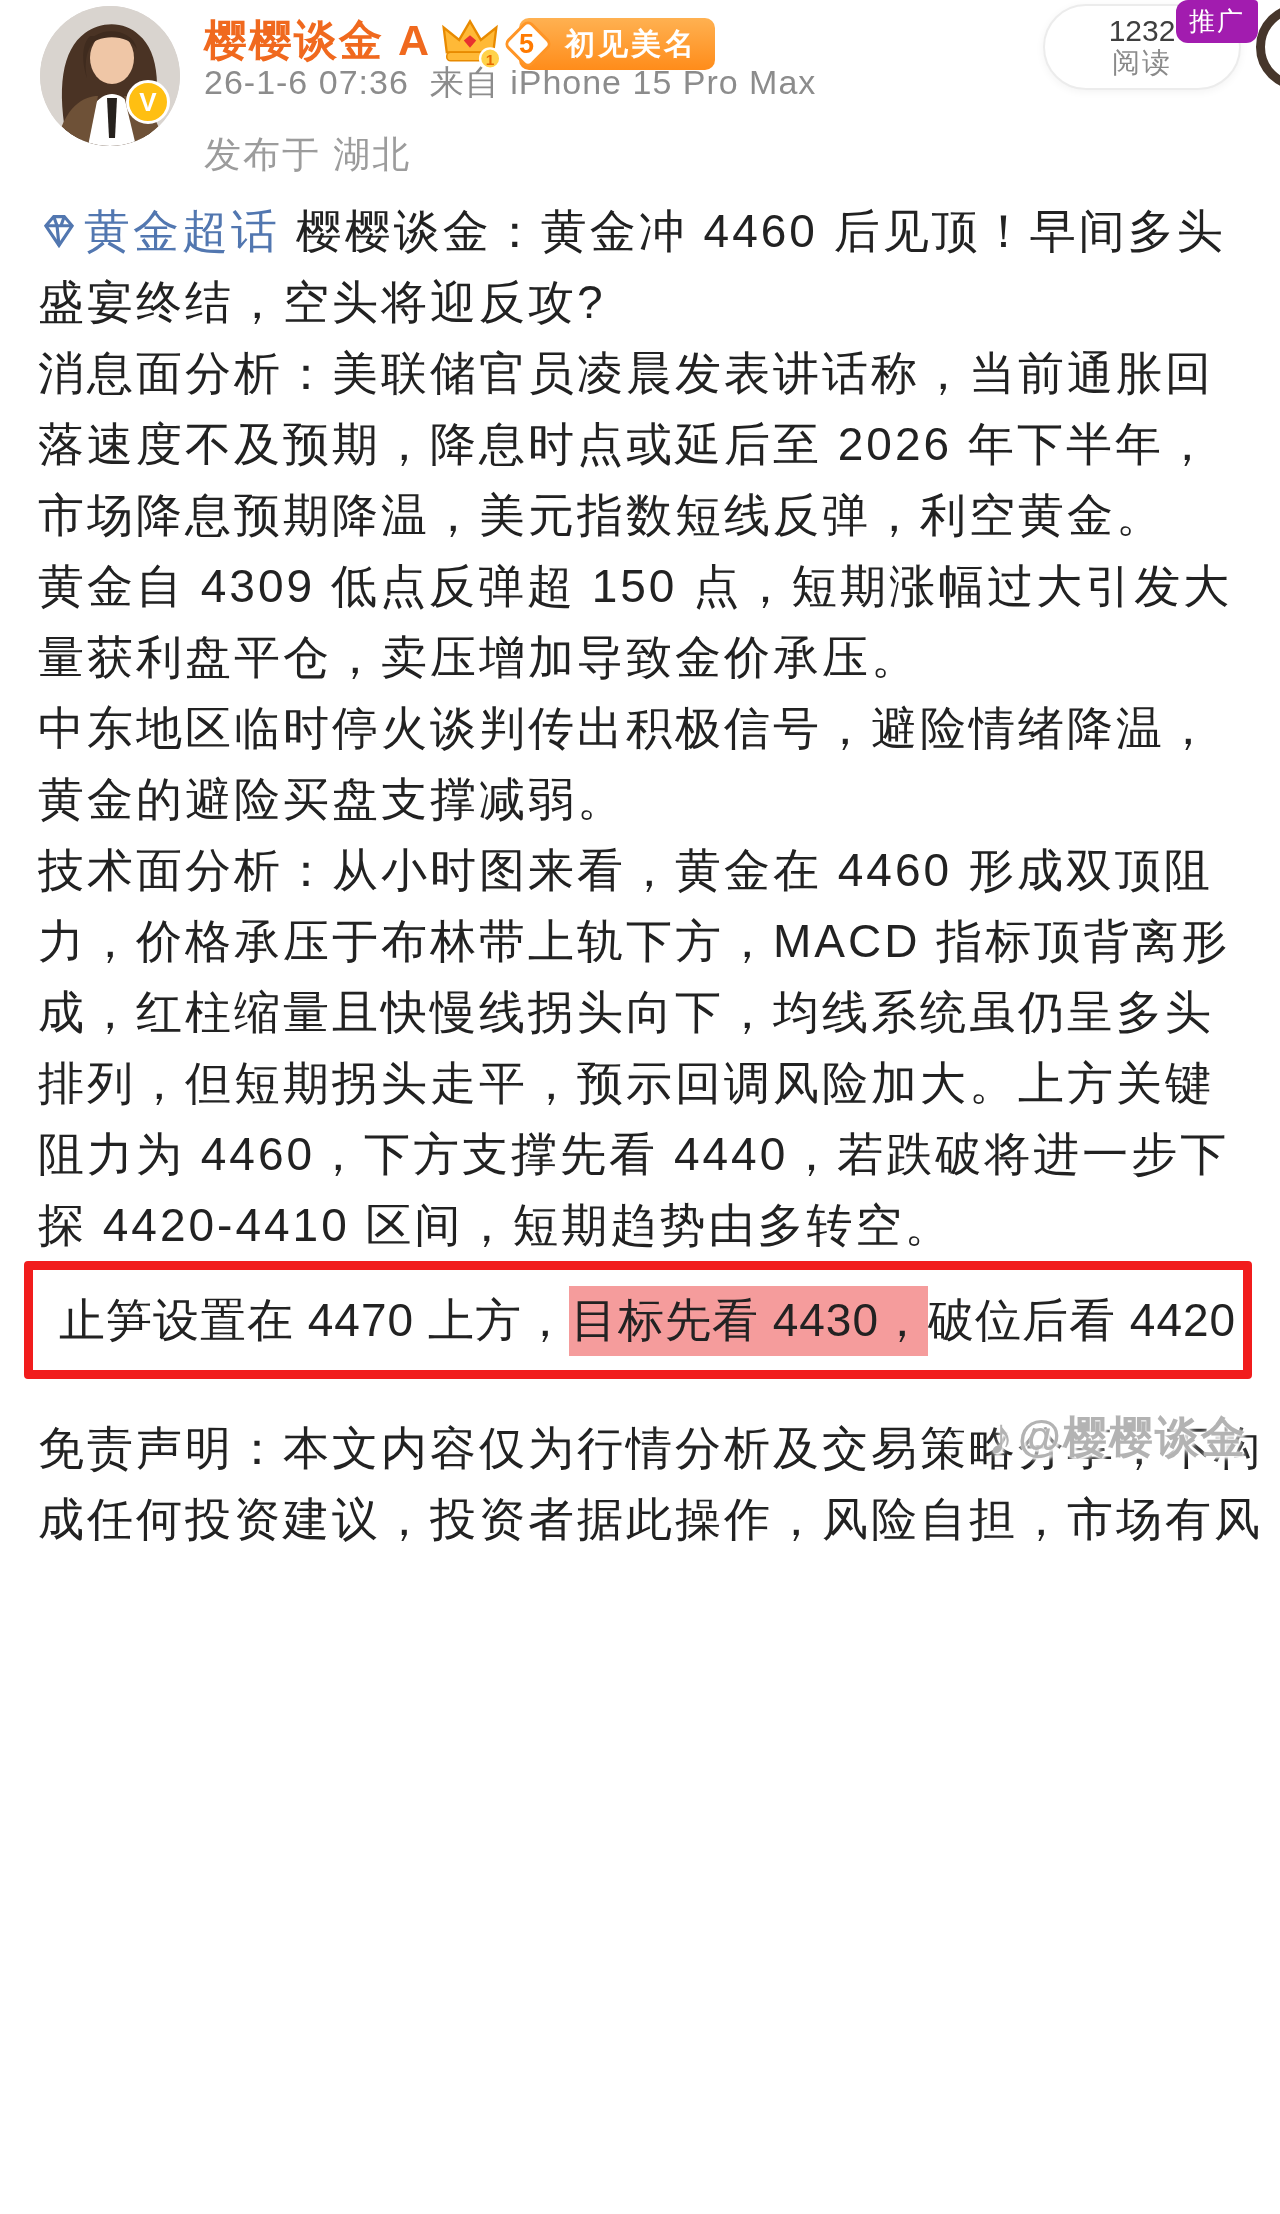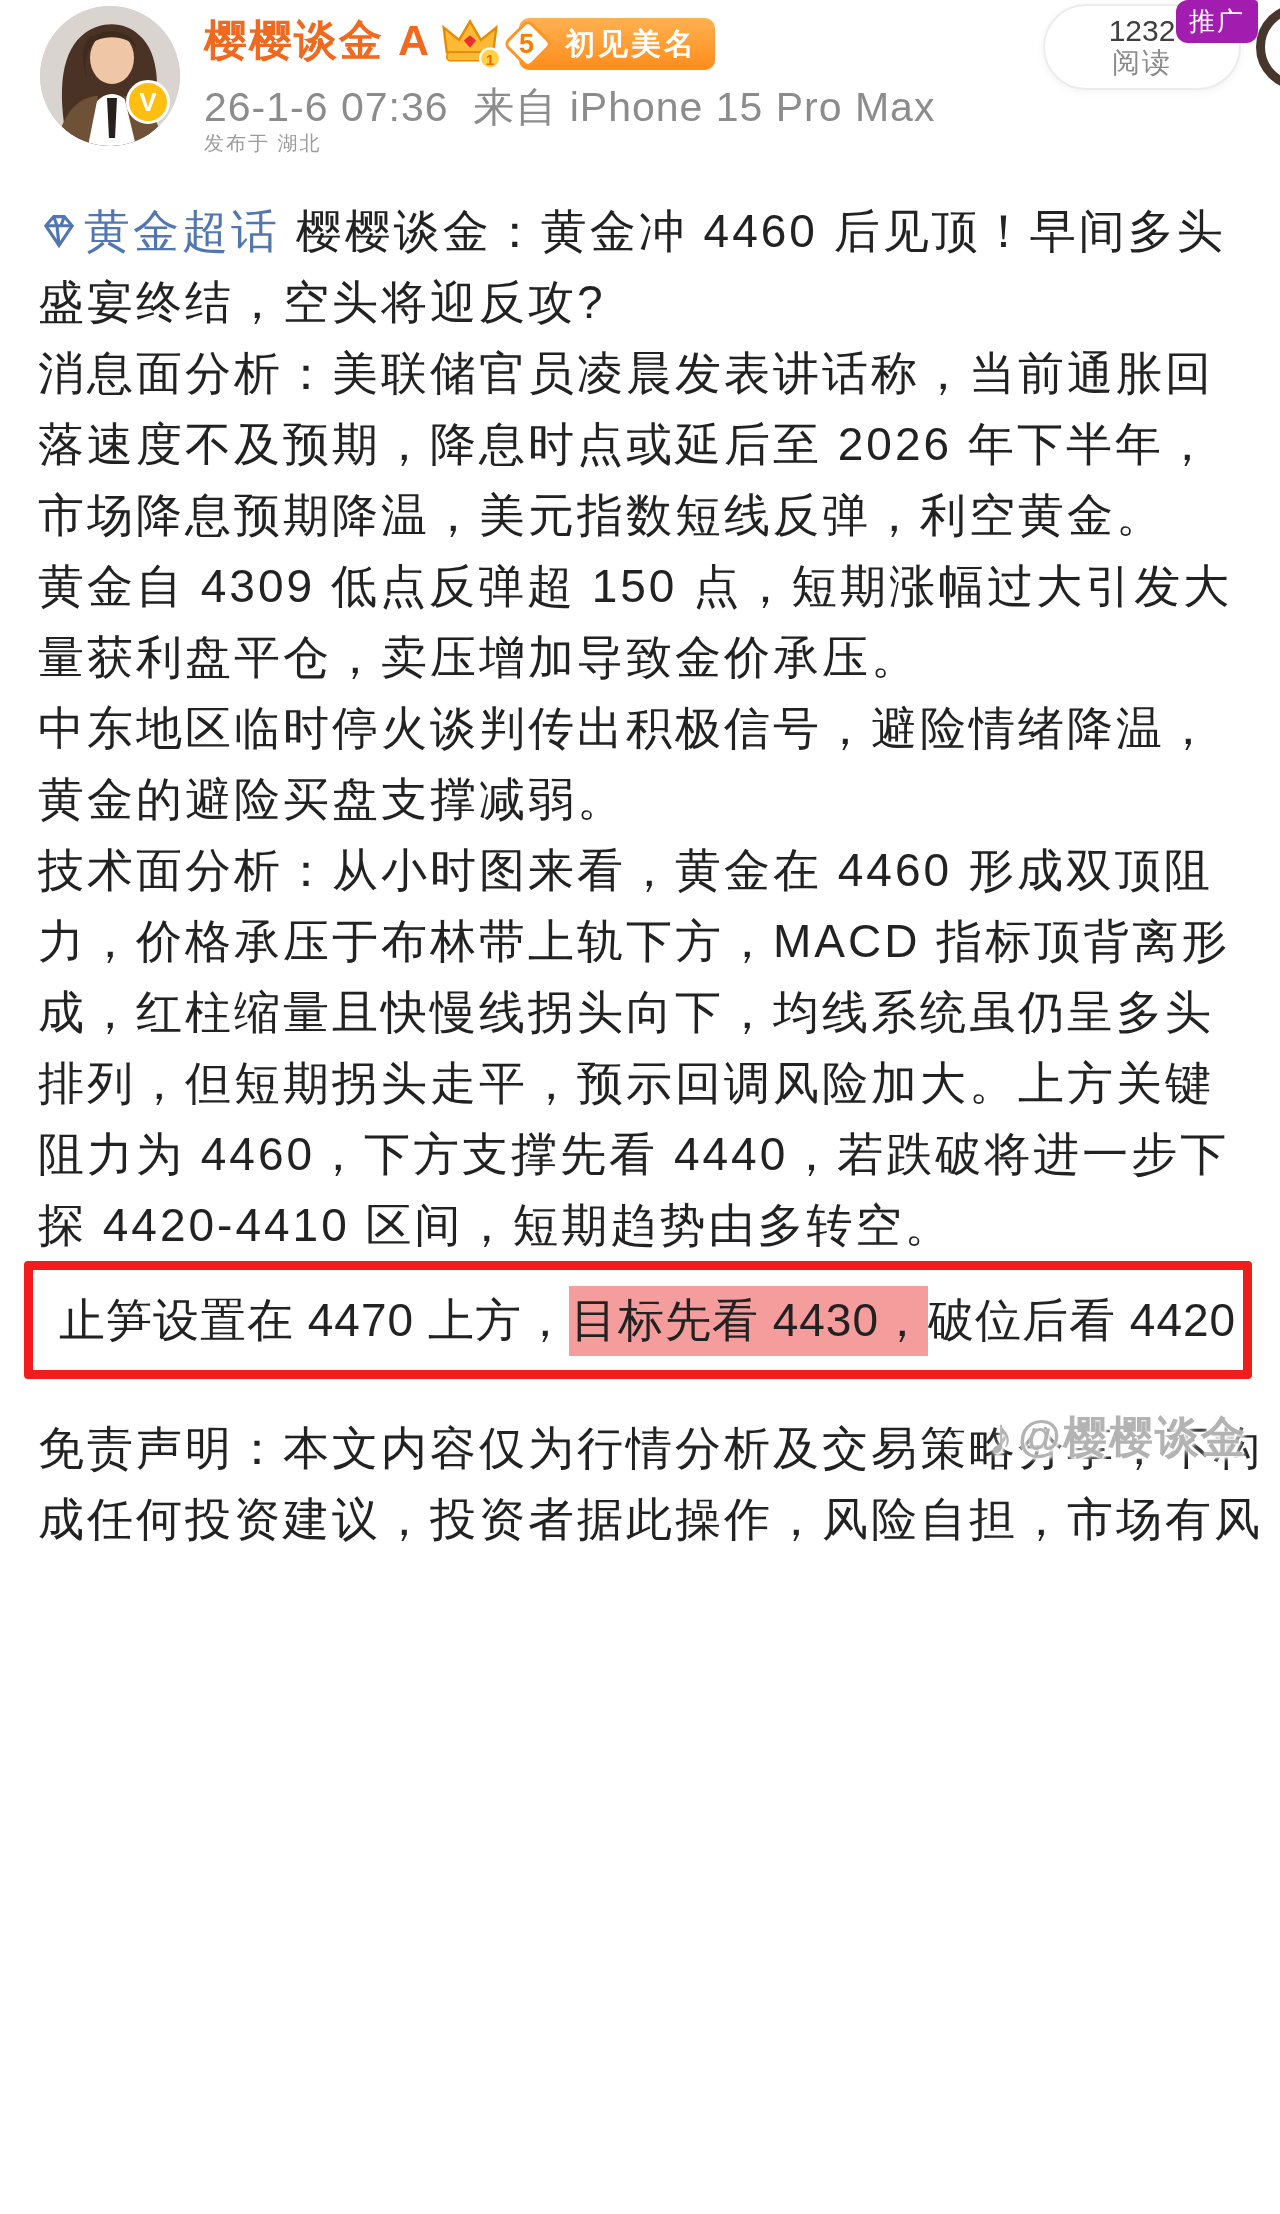--- a/index.html
+++ b/index.html
@@ -22,22 +22,22 @@
   .crown { width:62px; height:54px; display:inline-block; }
   .honor { position:relative; display:inline-flex; align-items:center; height:52px;
     margin-left:10px; background:linear-gradient(180deg,#ffb151,#ff8c1a);
     border-radius:10px; padding:0 18px 0 46px; color:#fff; font-size:30px;
     font-weight:700; letter-spacing:3px; }
   .dwrap { position:absolute; left:-16px; top:1px; width:50px; height:50px; }
   .dshape { position:absolute; left:7px; top:7px; width:36px; height:36px; background:#fff;
     border:3px solid #ff9526; border-radius:7px; transform:rotate(45deg); }
   .dnum { position:absolute; left:0; top:0; width:50px; height:50px; display:flex;
     align-items:center; justify-content:center; color:#ff7a00; font-size:27px; font-weight:800; }
-  .meta { position:absolute; left:204px; top:80px; font-size:41px; color:#8c8c8c; letter-spacing:1px; }
-  .loc  { position:absolute; left:204px; top:130px; font-size:20px; color:#9c9c9c; letter-spacing:2px; }
+  .meta { position:absolute; left:204px; top:60px; font-size:34px; color:#8c8c8c; letter-spacing:1px; }
+  .loc  { position:absolute; left:204px; top:130px; font-size:37px; color:#9c9c9c; letter-spacing:2px; }
   .pill { position:absolute; left:1043px; top:4px; width:198px; height:86px; background:#fff;
     border:2px solid #ececec; border-radius:46px; box-shadow:0 2px 8px rgba(0,0,0,.05);
     display:flex; flex-direction:column; align-items:center; justify-content:center; z-index:1; }
   .pill .n { font-size:30px; color:#3f3f3f; line-height:1.08; }
   .pill .l { font-size:28px; color:#8a8a8a; line-height:1.15; letter-spacing:2px; }
   .promo { position:absolute; left:1176px; top:0; padding:4px 13px; background:#a21caf;
     color:#fff; font-size:26px; letter-spacing:2px; border-radius:12px 4px 12px 12px; z-index:2; }
   .edge-arc { position:absolute; left:1256px; top:4px; width:86px; height:86px;
     border-radius:50%; border:9px solid #46362b; z-index:0; }
   

